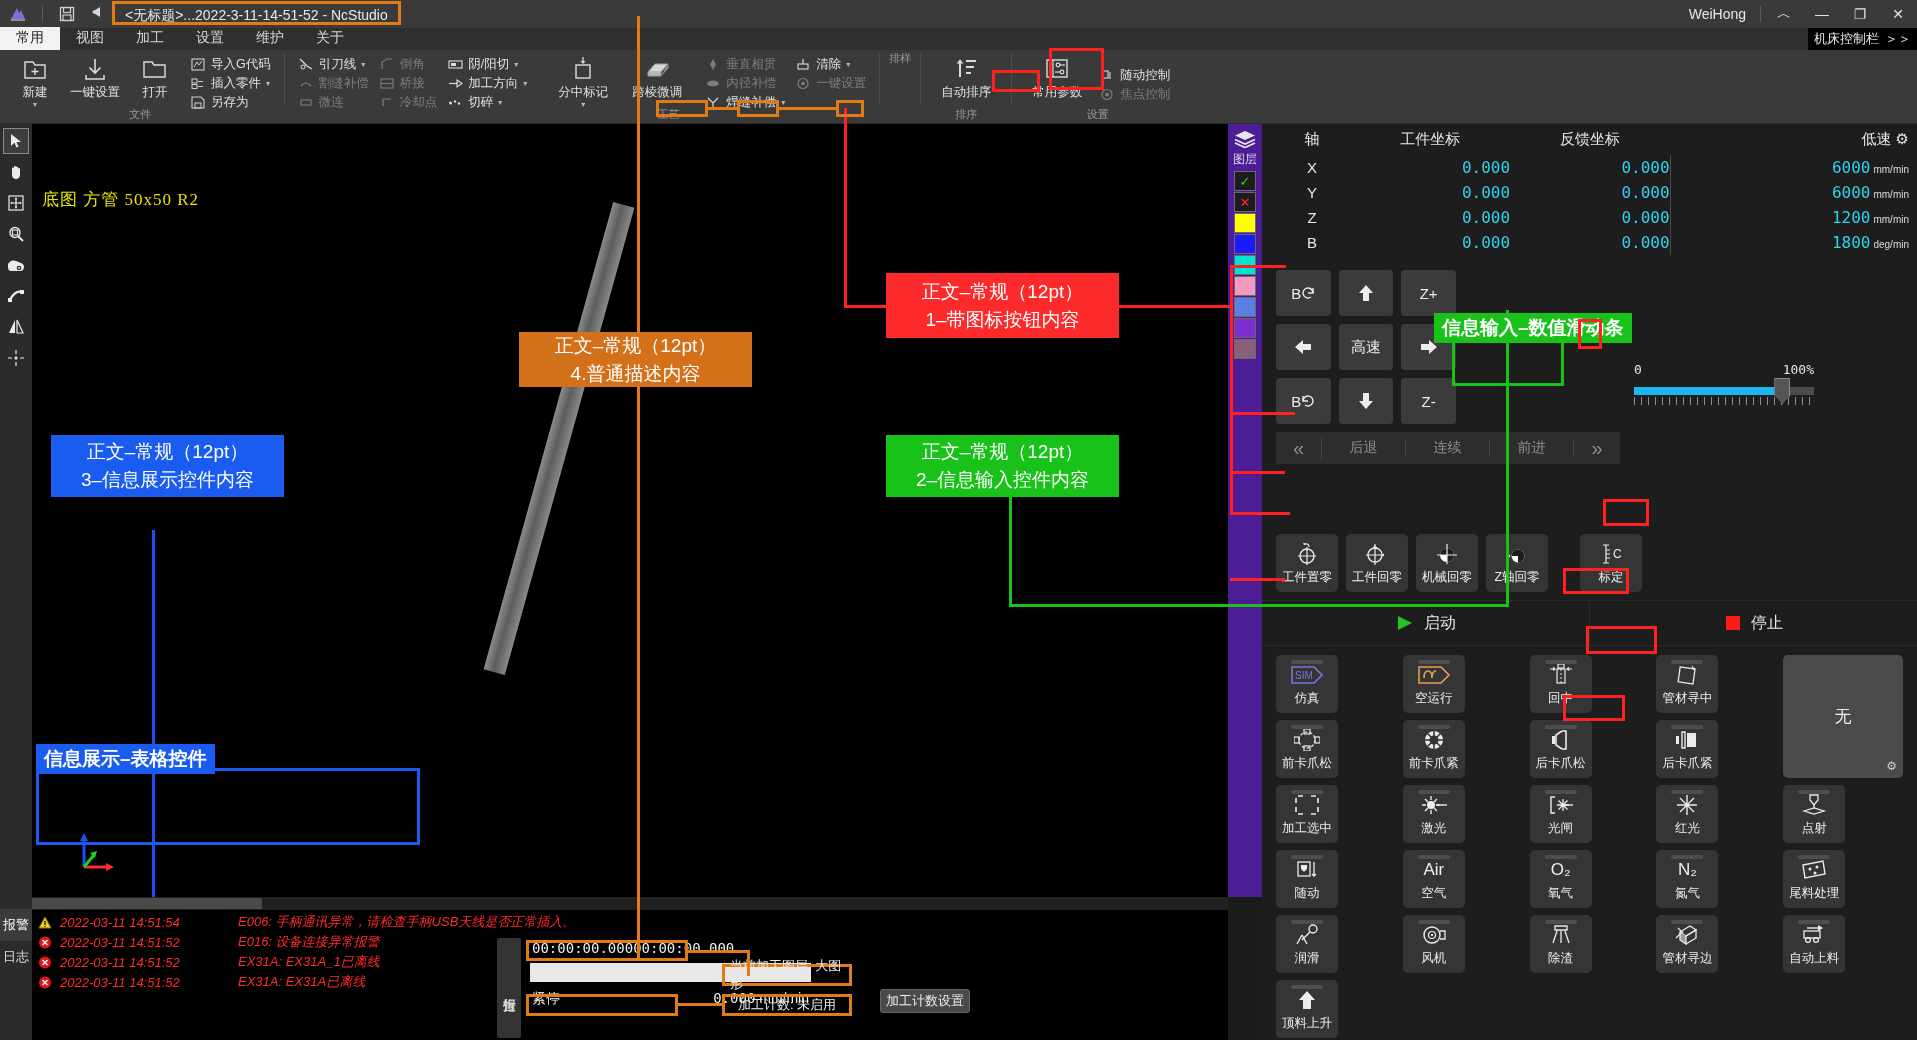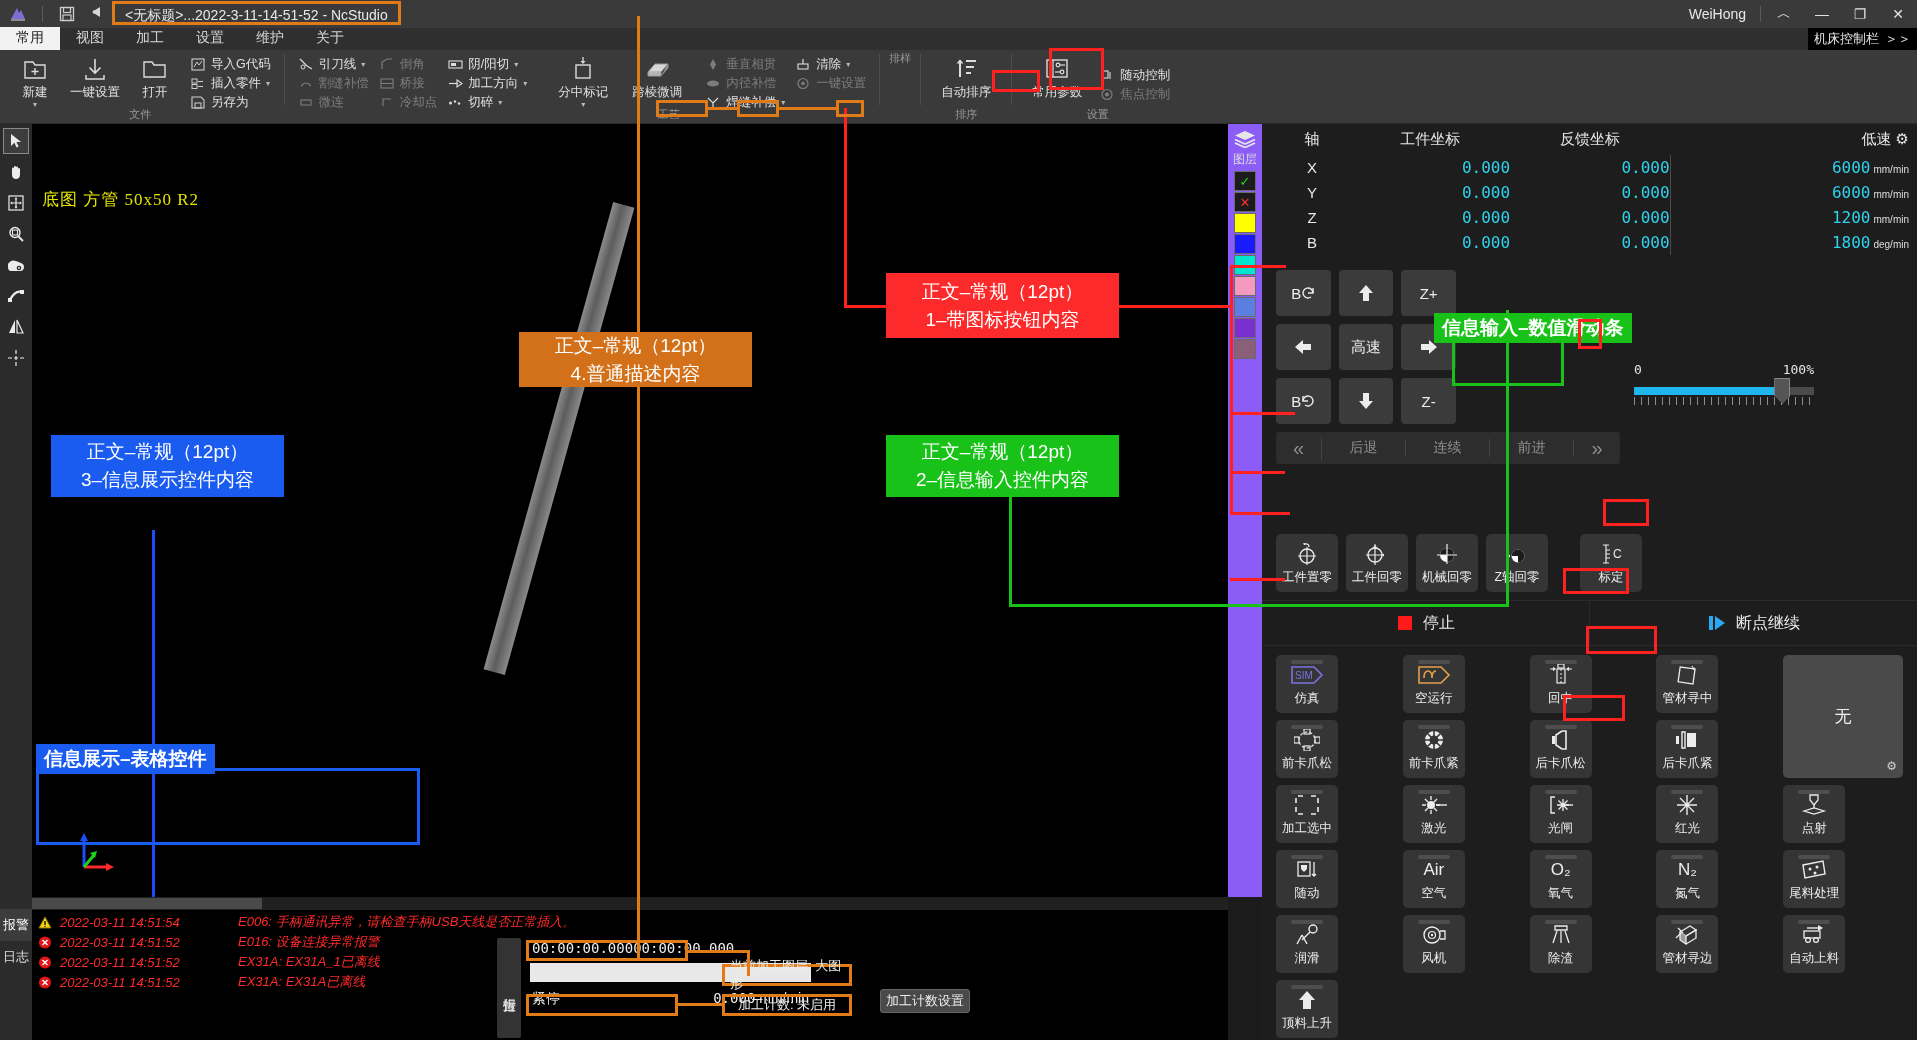--- a/index.html
+++ b/index.html
@@ -47,21 +47,21 @@
   .canvas{ position:absolute; left:32px; top:124px; width:1196px; height:622px; background:#000; overflow:hidden; }
   .canvas-label{ position:absolute; left:10px; top:64px; color:#e3e300; font-size:17px; font-family:"Liberation Serif",serif; letter-spacing:1px;}
   .tube{ position:absolute; left:516px; top:72px; width:22px; height:485px; background:linear-gradient(90deg,#8c8c8c,#5d5d5d 45%,#8a8a8a); transform:rotate(15.5deg); transform-origin:50% 50%; }
   .axes{ position:absolute; left:38px; bottom:22px; width:60px; height:60px; }
   .canvas-bottom{ position:absolute; left:32px; top:746px; width:1196px; height:151px; background:#000; }
   .vline-blue{ position:absolute; left:152px; top:530px; width:3px; height:367px; background:#1b4ff5; }
   
   .hscroll{ position:absolute; left:32px; top:897px; width:1196px; height:13px; background:#202020; }
   .hscroll .thumb{ position:absolute; left:0; top:1px; width:230px; height:11px; background:#4a4a4a; }
   
-  .layers{ position:absolute; left:1228px; top:124px; width:34px; height:773px; background:#8b5cf6; display:flex; flex-direction:column; align-items:center; padding-top:6px; }
+  .layers{ position:absolute; left:1228px; top:124px; width:34px; height:773px; background:#4c1d95; display:flex; flex-direction:column; align-items:center; padding-top:6px; }
   .layers .ttl{ font-size:12px; color:#dcdcdc; line-height:14px; text-align:center; margin:4px 0 5px; }
   .sw{ width:22px; height:20px; margin-bottom:1px; border:1px solid #6a6a6a; display:flex; align-items:center; justify-content:center; font-size:13px; font-weight:bold; }
   
   .mcp{ position:absolute; left:1262px; top:124px; width:655px; height:916px; background:#1d1d1d; }
   .coordtbl{ width:100%; padding:4px 8px 0 12px; }
   .coordtbl table{ width:100%; border-collapse:collapse; }
   .coordtbl th{ font-weight:normal; color:#e6e6e6; font-size:15px; padding:2px 0 6px; }
   .coordtbl td{ color:#2fd2ec; font-size:16px; font-family:"DejaVu Sans Mono",monospace; padding:3px 0; text-align:right; }
   .coordtbl td.ax{ color:#eaeaea; text-align:center; font-family:"Liberation Sans",sans-serif; font-size:15px; }
   .coordtbl td.sp{ border-left:1px solid #4a4a4a; padding-left:12px; }
@@ -756,34 +756,33 @@
             <text x="15" y="16" font-size="12" fill="#ececec">C</text>
           </svg>
         </span>
         <span class="tl">标定</span>
       </div>
     </div>
 
   <div class="runrow" id="runrow" style="position:absolute; top:472px; width:655px;">
       <div class="runcell">
         <span>
+          <svg width="20" height="18" viewBox="0 0 20 18">
+            <path d="M3 2 L17 9 L3 16Z" fill="#25c425"></path>
+          </svg>
+        </span>
+        <span>启动</span>
+      </div>
+      <div class="runcell">
+        <span>
           <svg width="18" height="18" viewBox="0 0 18 18">
             <rect x="2" y="2" width="14" height="14" fill="#ff1a1a"></rect>
           </svg>
         </span>
         <span>停止</span>
-      </div>
-      <div class="runcell">
-        <span>
-          <svg width="20" height="18" viewBox="0 0 20 18">
-            <rect x="2" y="2" width="4" height="14" fill="#2aa8f0"></rect>
-            <path d="M8 2 L18 9 L8 16Z" fill="#2aa8f0"></path>
-          </svg>
-        </span>
-        <span>断点继续</span>
       </div>
     </div>
 
   <div class="grid5" id="tiles" style="position:absolute; top:524px; width:655px;">
       <div class="tile wide lamp">
         <span class="tic">
           <svg width="34" height="20" viewBox="0 0 34 20">
             <path d="M2 2 h22 l8 8 -8 8 H2z" fill="none" stroke="#7b73e0" stroke-width="1.6"></path>
             <text x="5" y="14" font-size="10" fill="#7b73e0" font-family="sans-serif">SIM</text>
           </svg>

